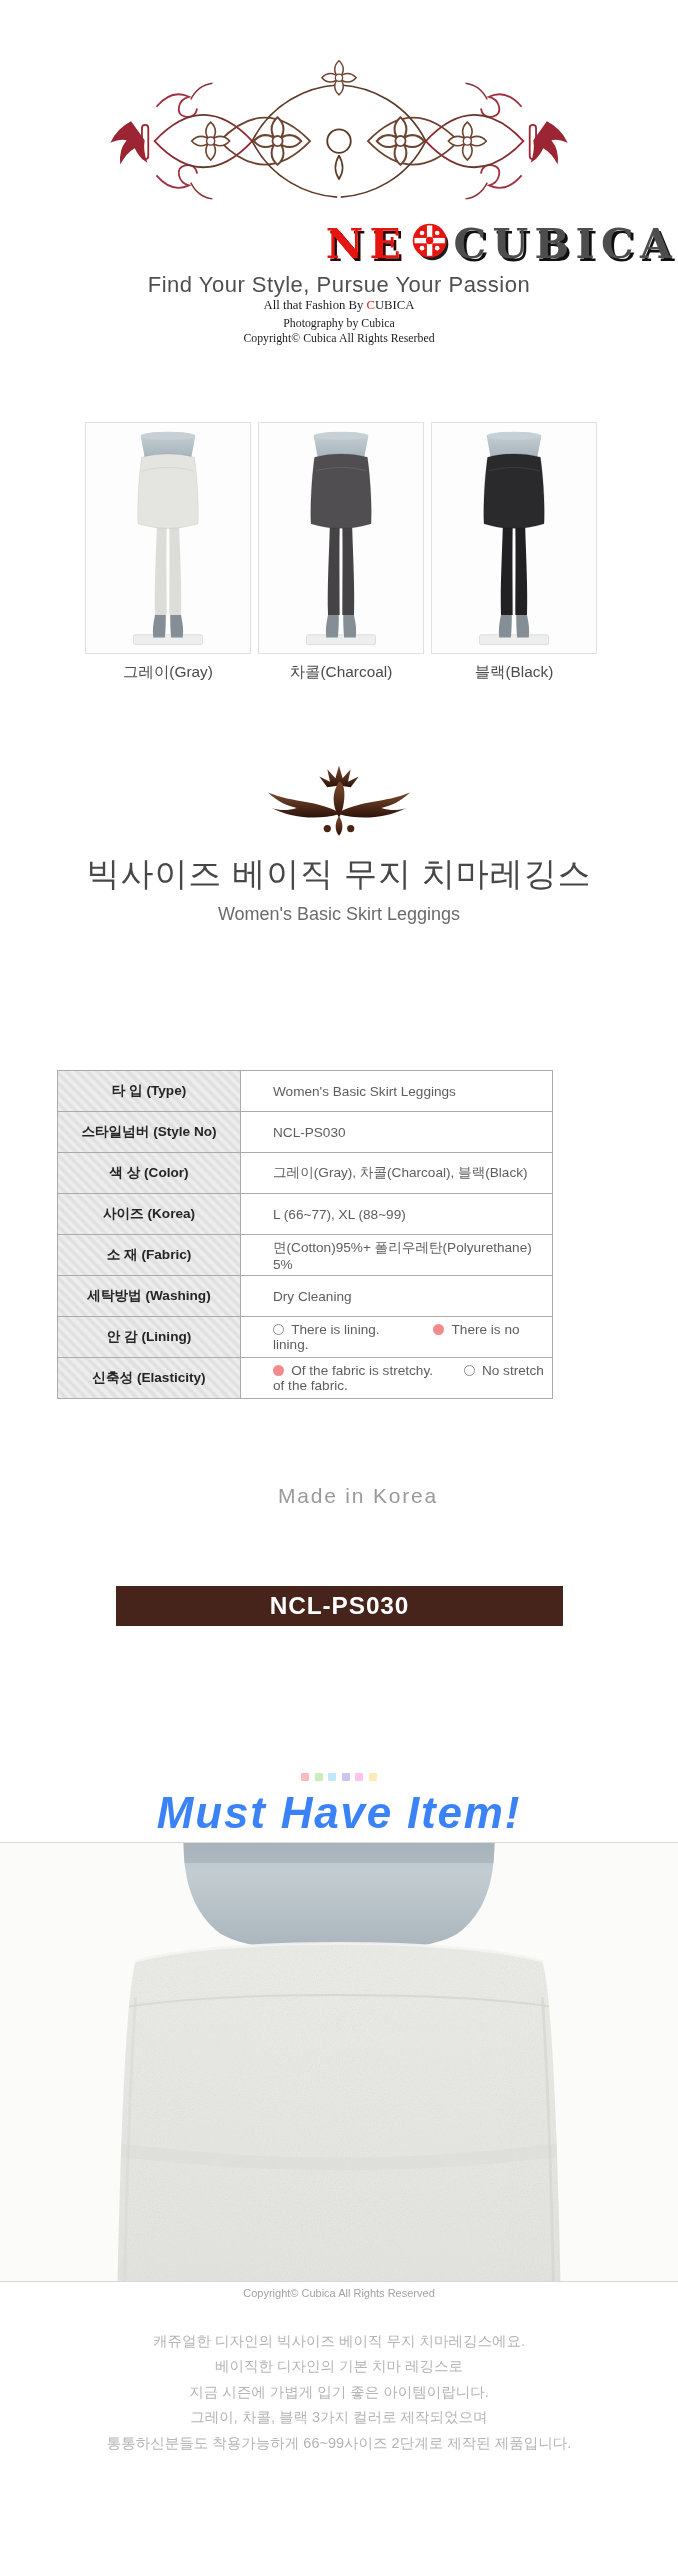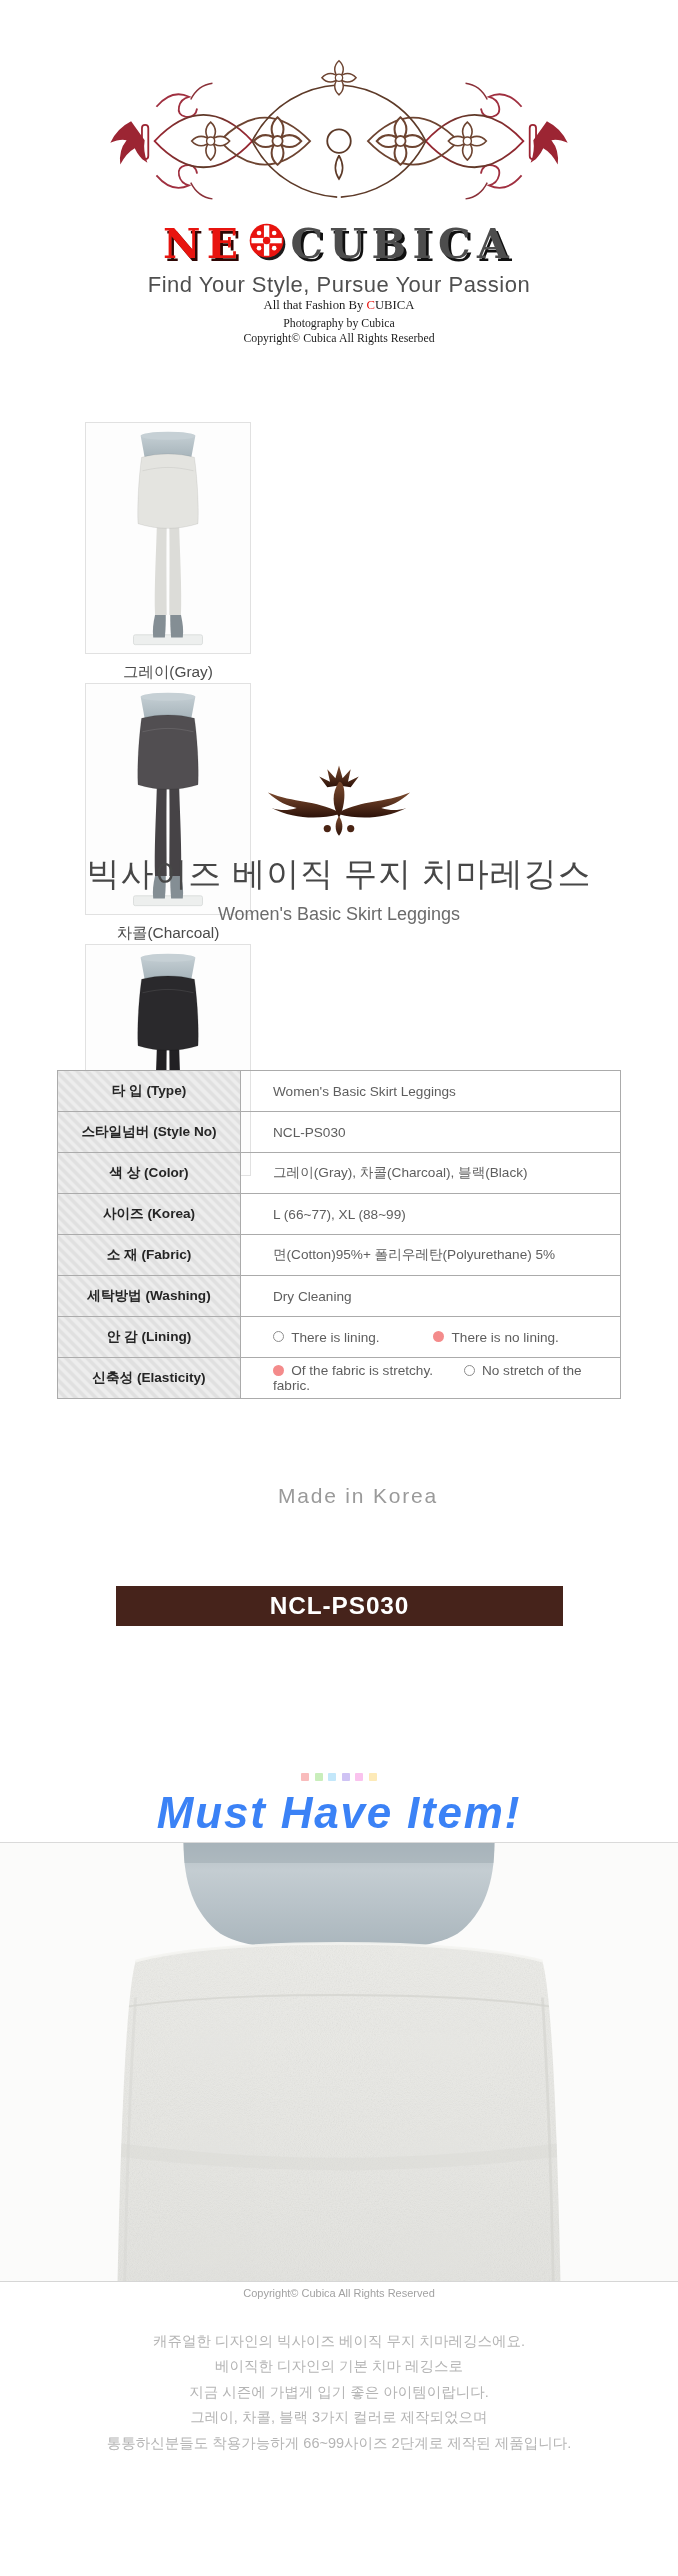--- a/index.html
+++ b/index.html
@@ -2,49 +2,49 @@
 <html style="font-size:14.5px"><head>
 <meta charset="utf-8">
 <style>
   html,body { margin:0; padding:0; background:#fff; }
   .page { position:relative; width:678px; height:2576px; margin:0 auto; background:#fff;
           font-family:"Liberation Sans", sans-serif; overflow:hidden; }
   .abs-center { position:absolute; left:0; width:678px; text-align:center; }
 
   
   .flourish { position:absolute; top:47px; left:104px; width:470px; height:161px; }
-  .logo { position:absolute; top:221px; left:0; width:678px; text-align:center;
+  .logo { position:absolute; top:221px; left:0; width:678px; text-align:right;
           font-family:"DejaVu Serif", serif; font-weight:bold; font-size:41px;
           letter-spacing:6.3px; line-height:1; white-space:nowrap; }
   .logo .ne   { color:#e8140f; text-shadow:2.7px 3.6px 0 #2e0604; }
   .logo .rest { color:#4d4d4d; text-shadow:2.7px 3.6px 0 #101010; }
   .logo .oglyph svg { width:41px; height:41px; vertical-align:-4.5px; margin:0 2.7px; }
   .tagline { top:272px; font-size:22px; color:#4f4f4f; letter-spacing:0.5px; }
   .serifline { font-family:"Liberation Serif", serif; color:#1d1d1d; }
   .serifline .red { color:#e8140f; }
   .l1 { top:298px; font-size:12.7px; }
   .l2 { top:316px; font-size:11.8px; }
   .l3 { top:331px; font-size:11.8px; }
 
   
   .colors-row { position:absolute; top:422px; left:85px; width:512px;
-                display:flex; justify-content:space-between;flex-direction:column; }
+                display:flex; justify-content:space-between; }
   .color-item { width:166px; margin:0; text-align:center; }
   .imgbox { width:166px; height:232px; border:0.9px solid #e1e1e1; background:#fdfdfd;
             box-sizing:border-box; }
   .imgbox svg { width:100%; height:100%; display:block; }
   .color-item figcaption { margin-top:8.1px; font-size:15.4px; color:#4b4b4b; }
 
   
   .ornament { position:absolute; top:762px; left:262px; width:154px; height:81px; }
   .title { top:852px; font-size:33px; color:#474747; font-weight:500; letter-spacing:0.9px; }
   .subtitle { top:904px; font-size:18px; color:#6b6b6b; }
 
   
-  .spec { position:absolute; top:1070px; left:57px; width:564px; border-collapse:collapse;
+  .spec { position:absolute; top:1070px; left:57px; width:496px; border-collapse:collapse;
           table-layout:fixed;border-radius:18px; }
   .spec th, .spec td { border:0.9px solid #ababab; height:38px; font-size:13.6px; }
   .spec th { width:180px; font-weight:bold; color:#252525; text-align:center;
              background:repeating-linear-gradient(45deg,#ededed 0 3.6px,#e0e0e0 3.6px 7.2px); }
   .spec td { color:#5e5e5e; text-align:left; padding-left:32px; }
   .radio { display:inline-block; width:11px; height:11px; border-radius:50%;
            vertical-align:-0.9px; margin-right:7.2px; }
   .radio.empty  { border:1.8px solid #8d8d8d; background:#fff; box-sizing:border-box; }
   .radio.filled { background:#f48b8b; }
   .gap-lg { margin-left:50px; }

